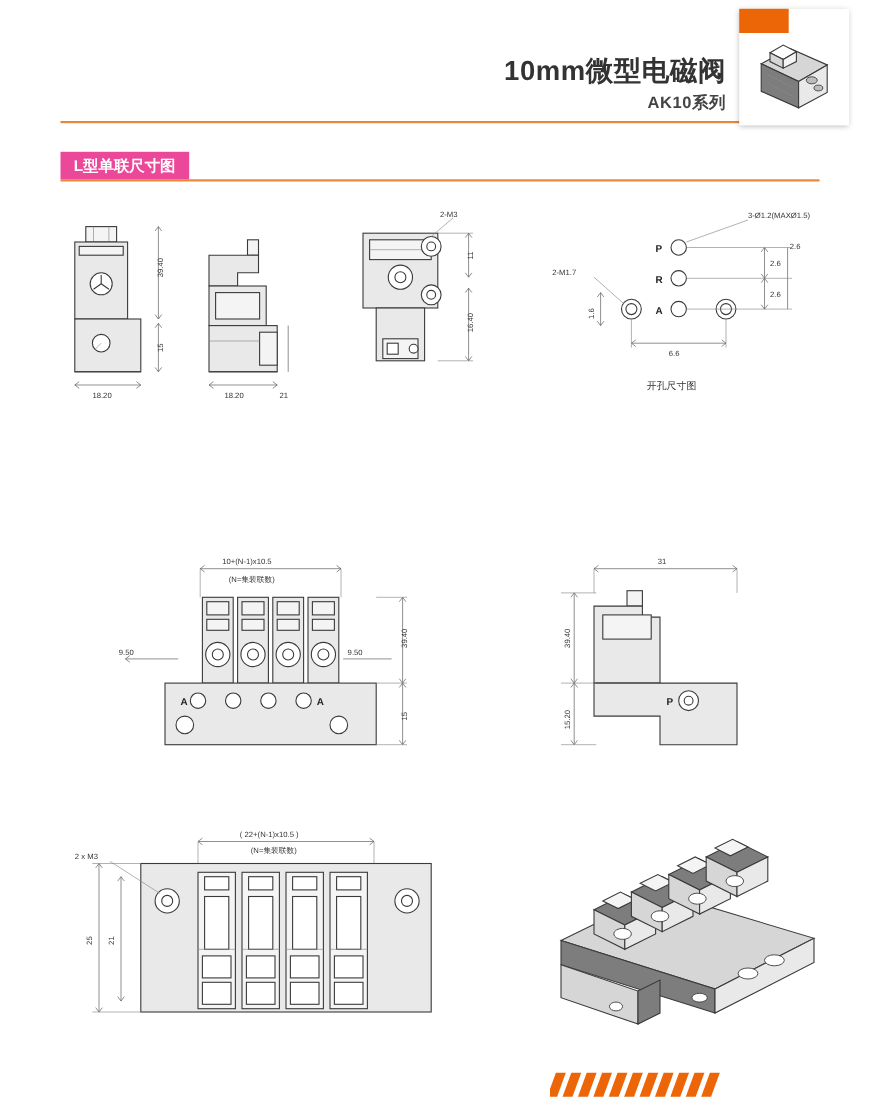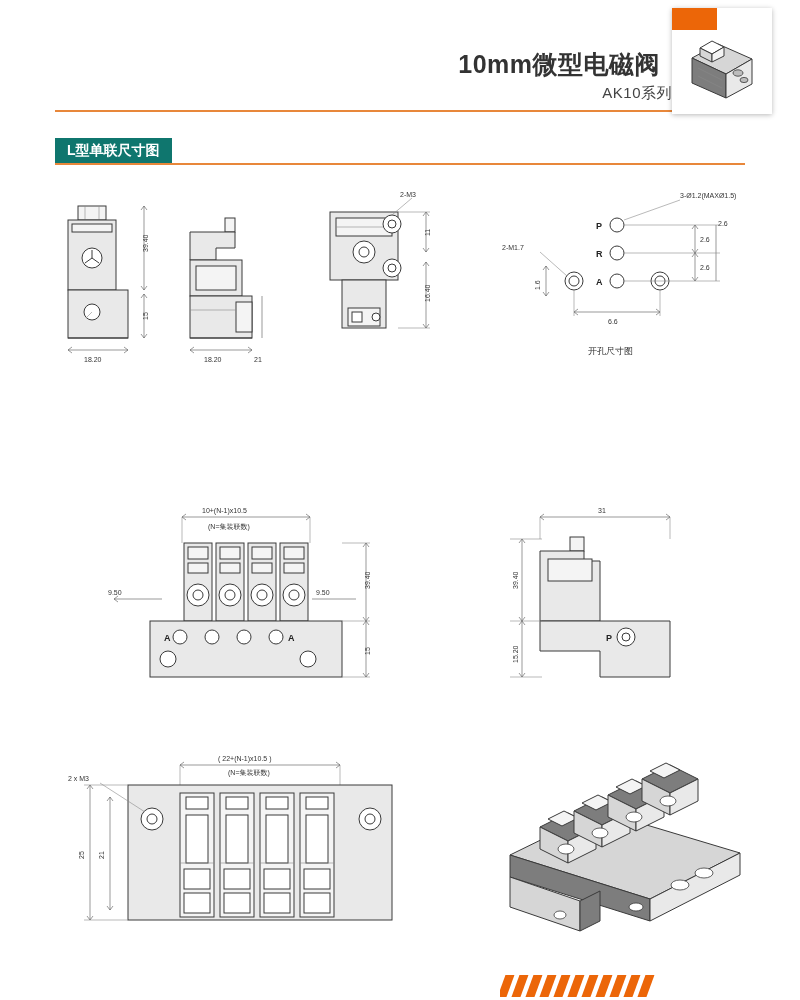--- a/index.html
+++ b/index.html
@@ -11,34 +11,34 @@
   .page{position:relative;width:800px;height:1000px;}
 
   
   .header{position:absolute;left:0;top:0;width:800px;height:120px;}
   .header-rule{position:absolute;left:55px;top:110px;width:690px;height:2px;background:#e8873a;}
   .header-title{
     position:absolute;right:140px;top:48px;text-align:right;
     font-size:25px;font-weight:bold;color:#333;letter-spacing:.5px;white-space:nowrap;
   }
   .header-sub{
-    position:absolute;right:128px;top:84px;text-align:left;
-    font-size:15px;font-weight:normal;color:#444;letter-spacing:.5px;white-space:nowrap;
+    position:absolute;right:140px;top:84px;text-align:left;
+    font-size:15px;font-weight:bold;color:#444;letter-spacing:.5px;white-space:nowrap;
   }
   .header-img{
     position:absolute;left:672px;top:8px;width:100px;height:106px;
     background:#ffffff;box-shadow:0 1px 5px rgba(0,0,0,.28);
   }
   .header-img .orange-bar{position:absolute;left:0;top:0;width:45px;height:22px;background:#ec6608;}
   .header-img .vsvg{position:absolute;left:6px;top:20px;}
 
   
   .section{position:absolute;left:55px;width:690px;}
   .sec-label{
-    display:inline-block;background:#0f766e;color:#fff;font-size:14px;font-weight:bold;
+    display:inline-block;background:#ec4899;color:#fff;font-size:14px;font-weight:bold;
     padding:4px 12px 5px 12px;line-height:16px;position:relative;z-index:2;
   }
   .sec-rule{position:absolute;left:0;top:25px;width:690px;height:2px;background:#e8873a;}
 
   #sec1{top:138px;}
   #sec2{top:443px;}
 
   
   .draw{position:absolute;}
   svg{display:block;}

